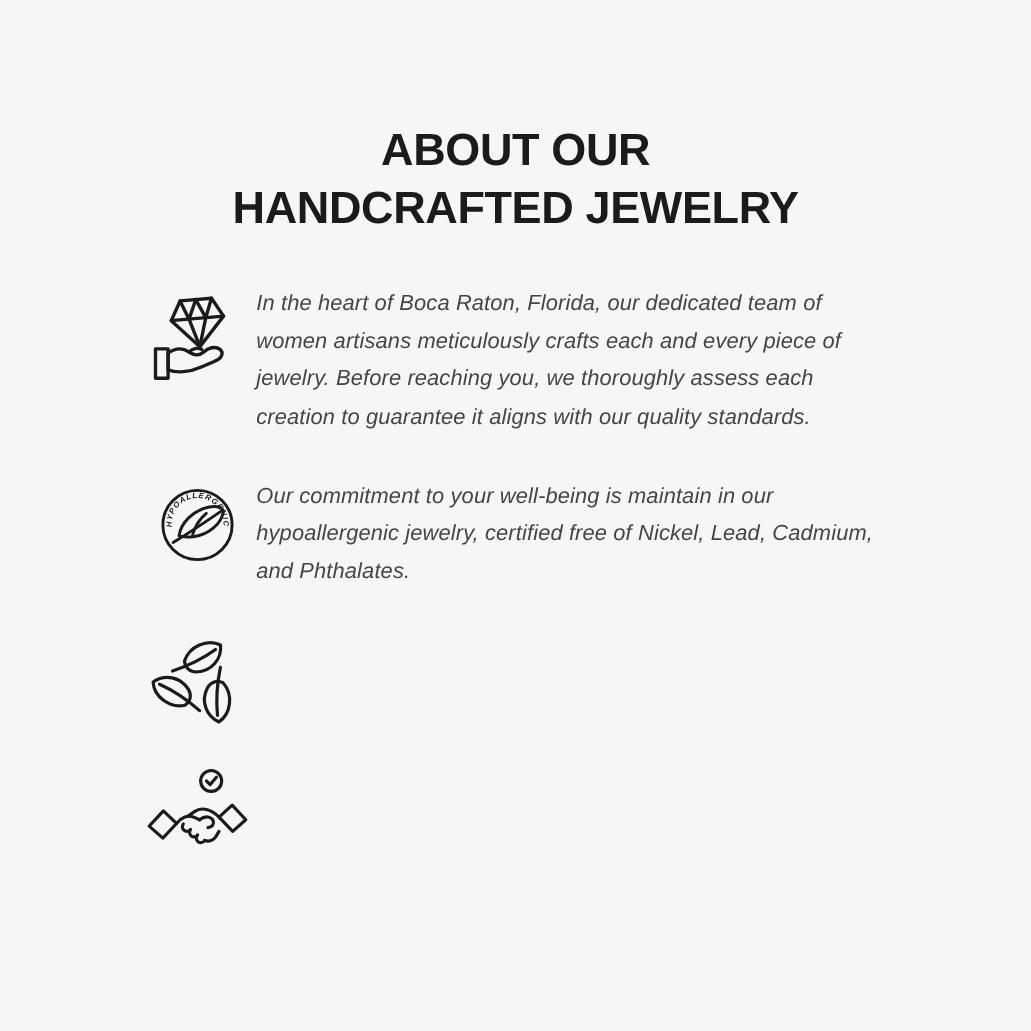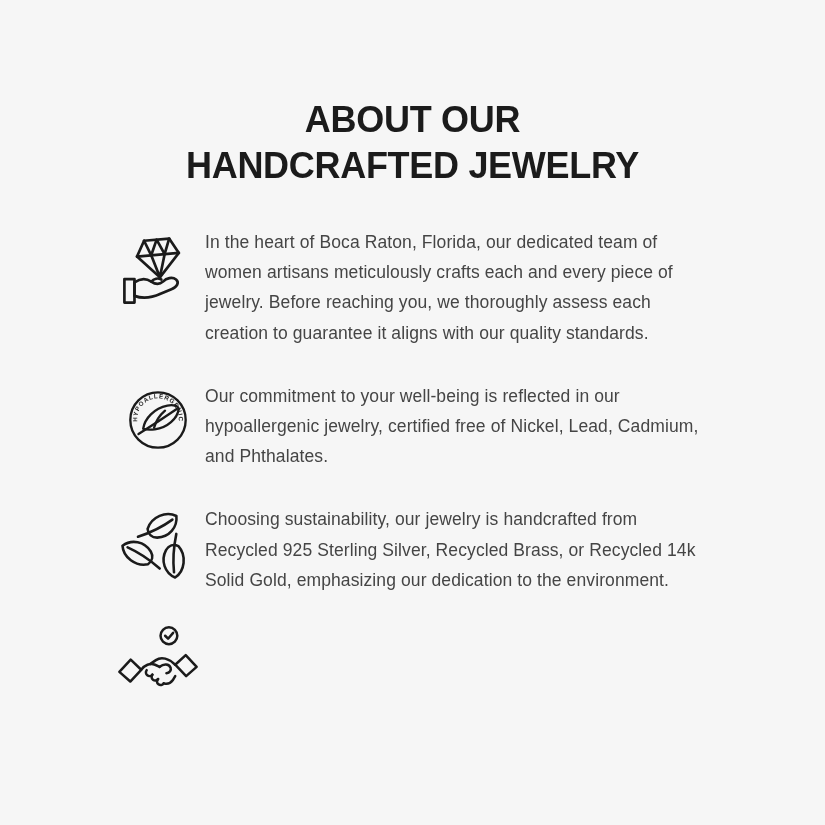--- a/index.html
+++ b/index.html
@@ -24,20 +24,21 @@
     line-height:46px;
     font-weight:700;
     letter-spacing:-0.3px;
     color:var(--ink);
     white-space:pre-line;
     margin-bottom:38px;
   }
   .features{
     padding-left:110px;
     padding-right:64px;
+    font-style:italic;
   }
   .feature-row{
     display:flex;
     align-items:flex-start;
     margin-bottom:33px;
   }
   .icon-cell{
     width:95px;
     flex:0 0 95px;
     display:flex;
@@ -99,42 +100,39 @@
           <circle cx="50" cy="50" r="35.5"></circle>
           <path id="badge-arc" d="M26.5,61 A26.5,26.5 0 1 1 73.5,61" stroke="none"></path>
           <text class="badge-arc-text" font-size="8" letter-spacing="1.1" stroke="none">
             <textPath href="#badge-arc" startOffset="50%" text-anchor="middle">HYPOALLERGENIC</textPath>
           </text>
           <path d="M31,61 C33,48 45,35 62,31.5 C70,30 76,32 76.5,36 C75,48 62,60 46,62 C40,62.5 34,62.5 31,61 Z"></path>
           <path d="M25,68 C38,60 58,47 74,36"></path>
           <path d="M45,60 C47,52 52,44 59,38"></path>
         </svg>
       </div>
-      <div class="text-cell">Our commitment to your well-being is reflected in our
+      <div class="text-cell">Our commitment to your well-being is maintain in our
 hypoallergenic jewelry, certified free of Nickel, Lead, Cadmium,
 and Phthalates.</div>
     </div>
 
     <div class="feature-row">
       <div class="icon-cell">
         <svg width="80" height="80" viewBox="0 0 100 100" fill="none" stroke="currentColor" stroke-width="3.2" stroke-linecap="round" stroke-linejoin="round">
           <defs>
             <g id="leaf-unit">
               <path d="M37,31 C42,16 60,8.5 73,15 C74.5,29 64,41.5 49,42 C42.5,42 37.5,38 37,31 Z"></path>
               <path d="M25,41 C37,37 55,29 68,19.5"></path>
             </g>
           </defs>
           <use href="#leaf-unit"></use>
           <use href="#leaf-unit" transform="rotate(120 50 53)"></use>
           <use href="#leaf-unit" transform="rotate(240 50 53)"></use>
         </svg>
       </div>
-      <div class="text-cell">Choosing sustainability, our jewelry is handcrafted from
-Recycled 925 Sterling Silver, Recycled Brass, or Recycled 14k
-Solid Gold, emphasizing our dedication to the environment.</div>
     </div>
 
     <div class="feature-row">
       <div class="icon-cell">
         <svg width="84" height="84" viewBox="0 0 100 100" fill="none" stroke="currentColor" stroke-width="3" stroke-linecap="round" stroke-linejoin="round" style="margin-top:-4px">
           <circle cx="63" cy="14" r="10"></circle>
           <path d="M58.5,14 L62,17.5 L68,10.5"></path>
           <path d="M4,57 L17.5,42.5 L30,54.5 L17,68.5 Z"></path>
           <path d="M96,51 L83,37 L70.5,48.5 L83.5,62 Z"></path>
           <path d="M70.5,48.5 C63,41 54,38.5 47.5,43 L41,47.5"></path>

